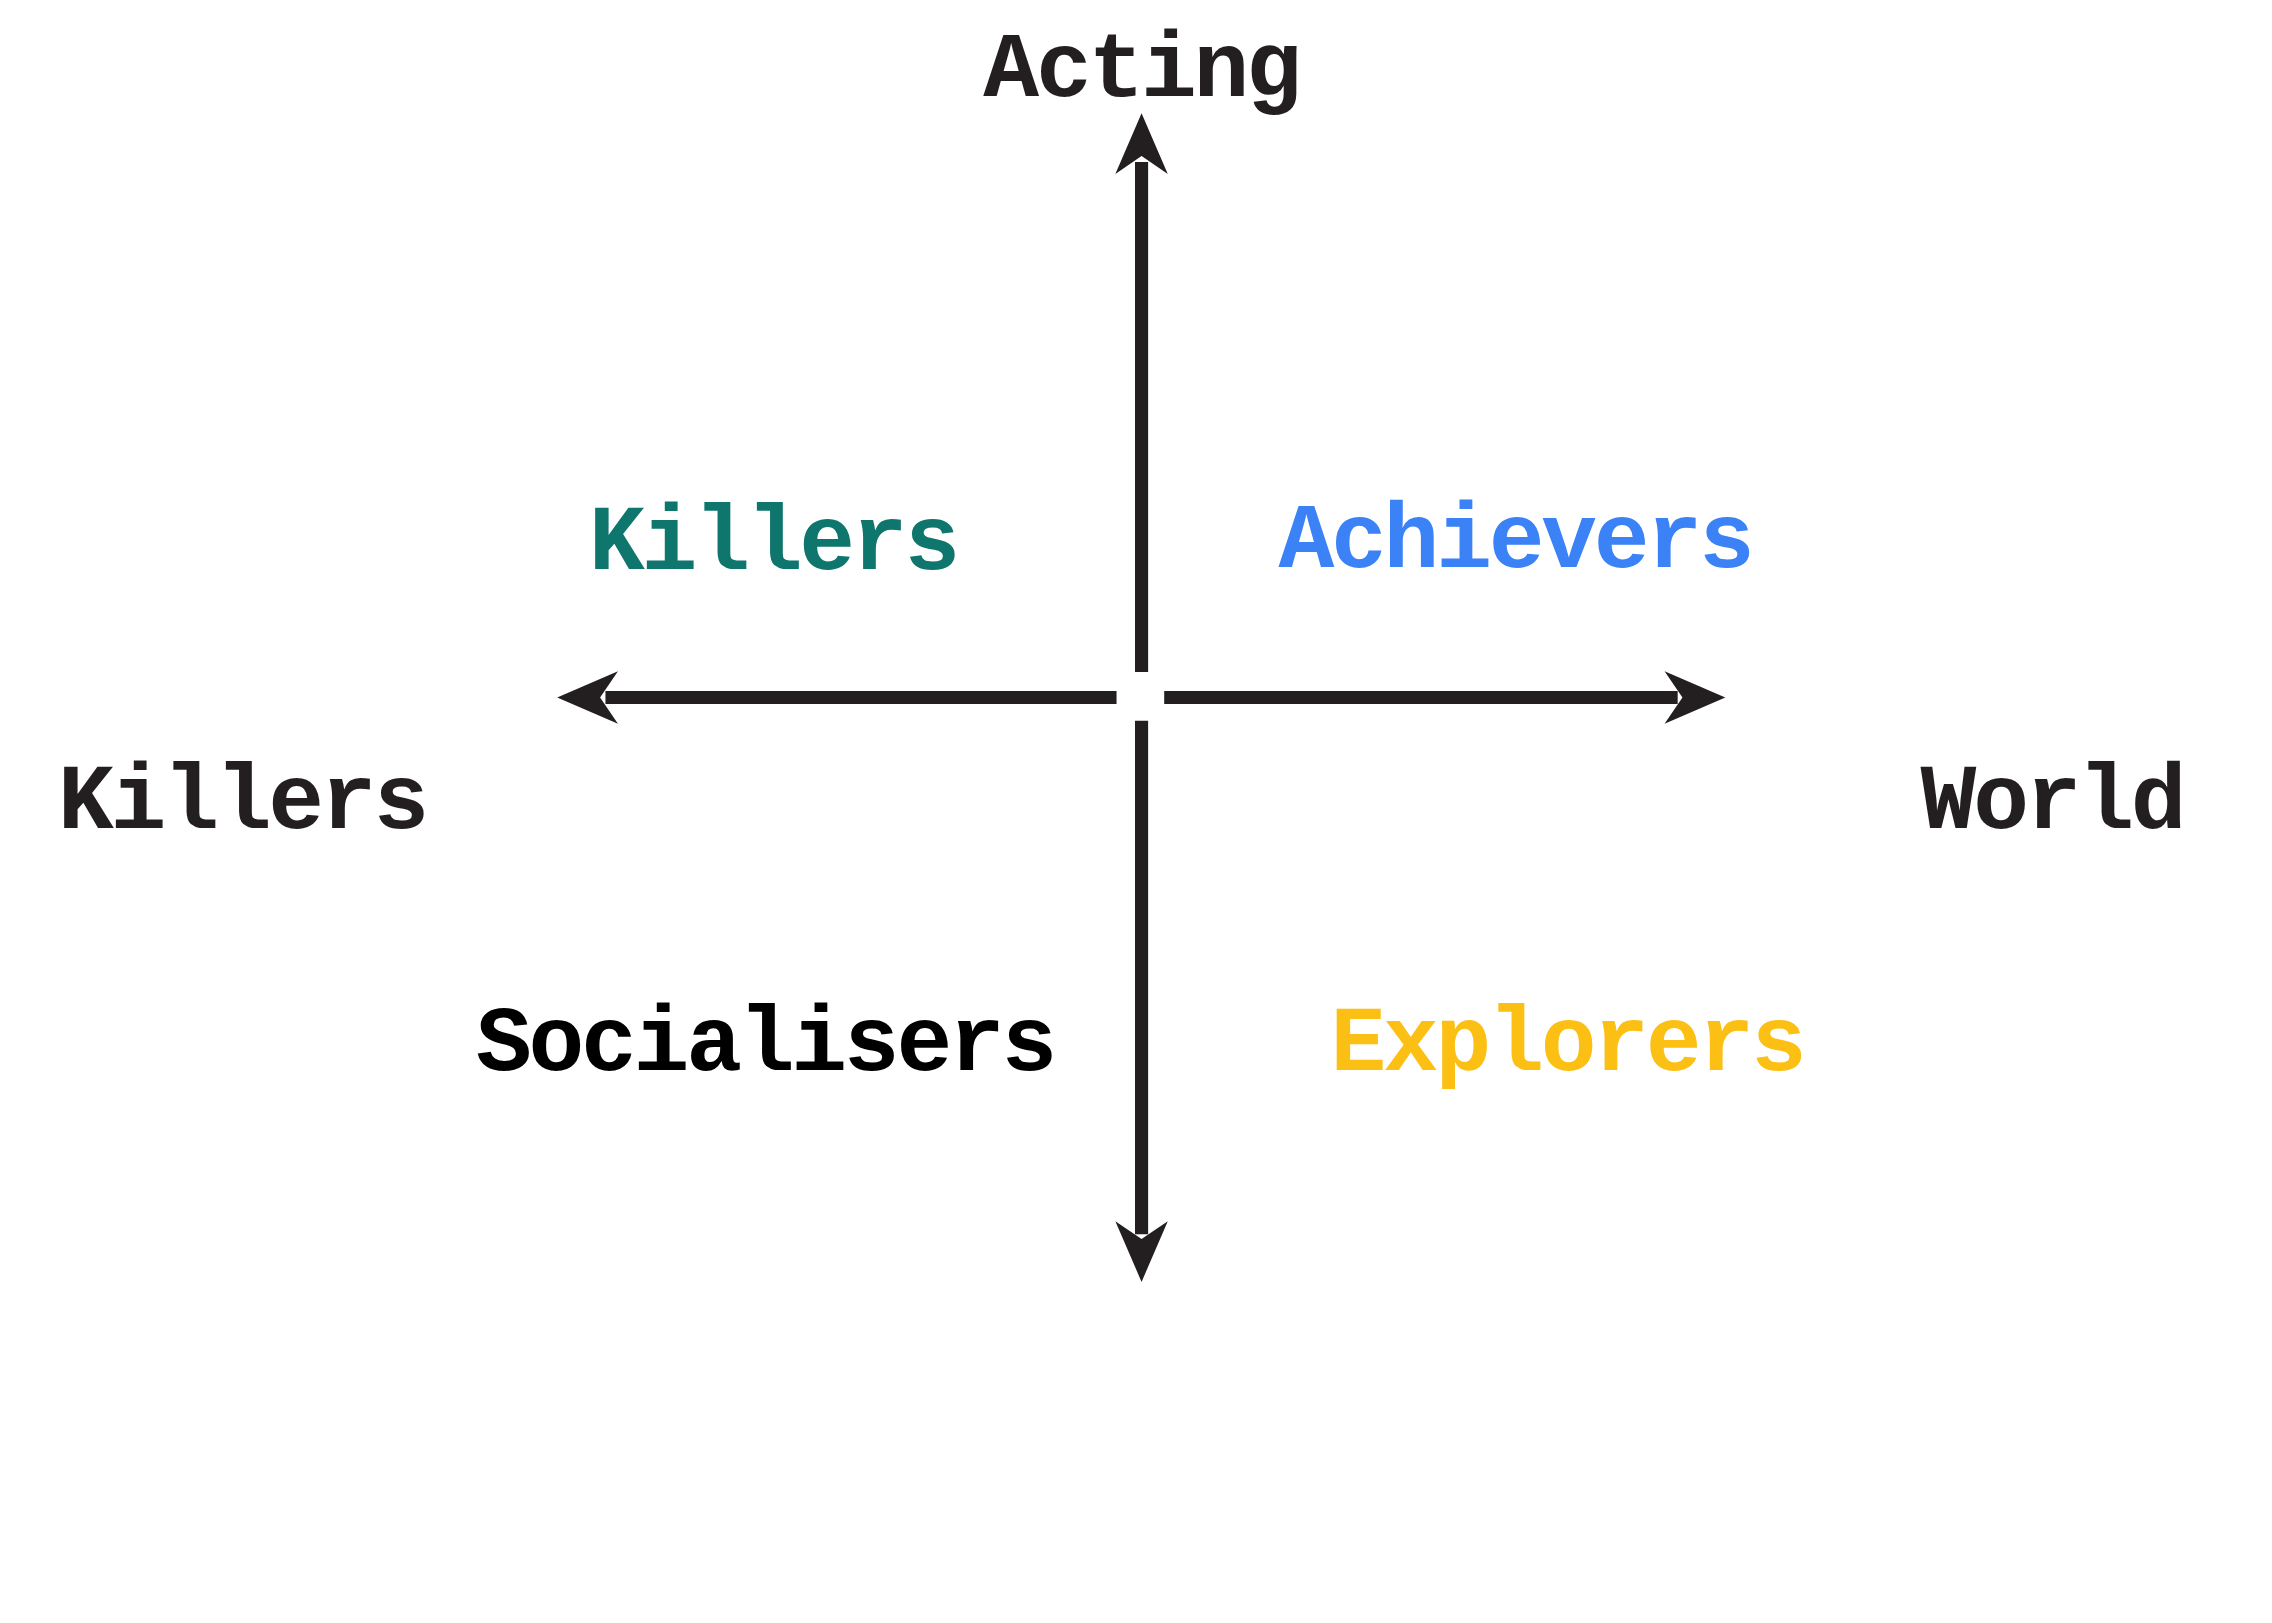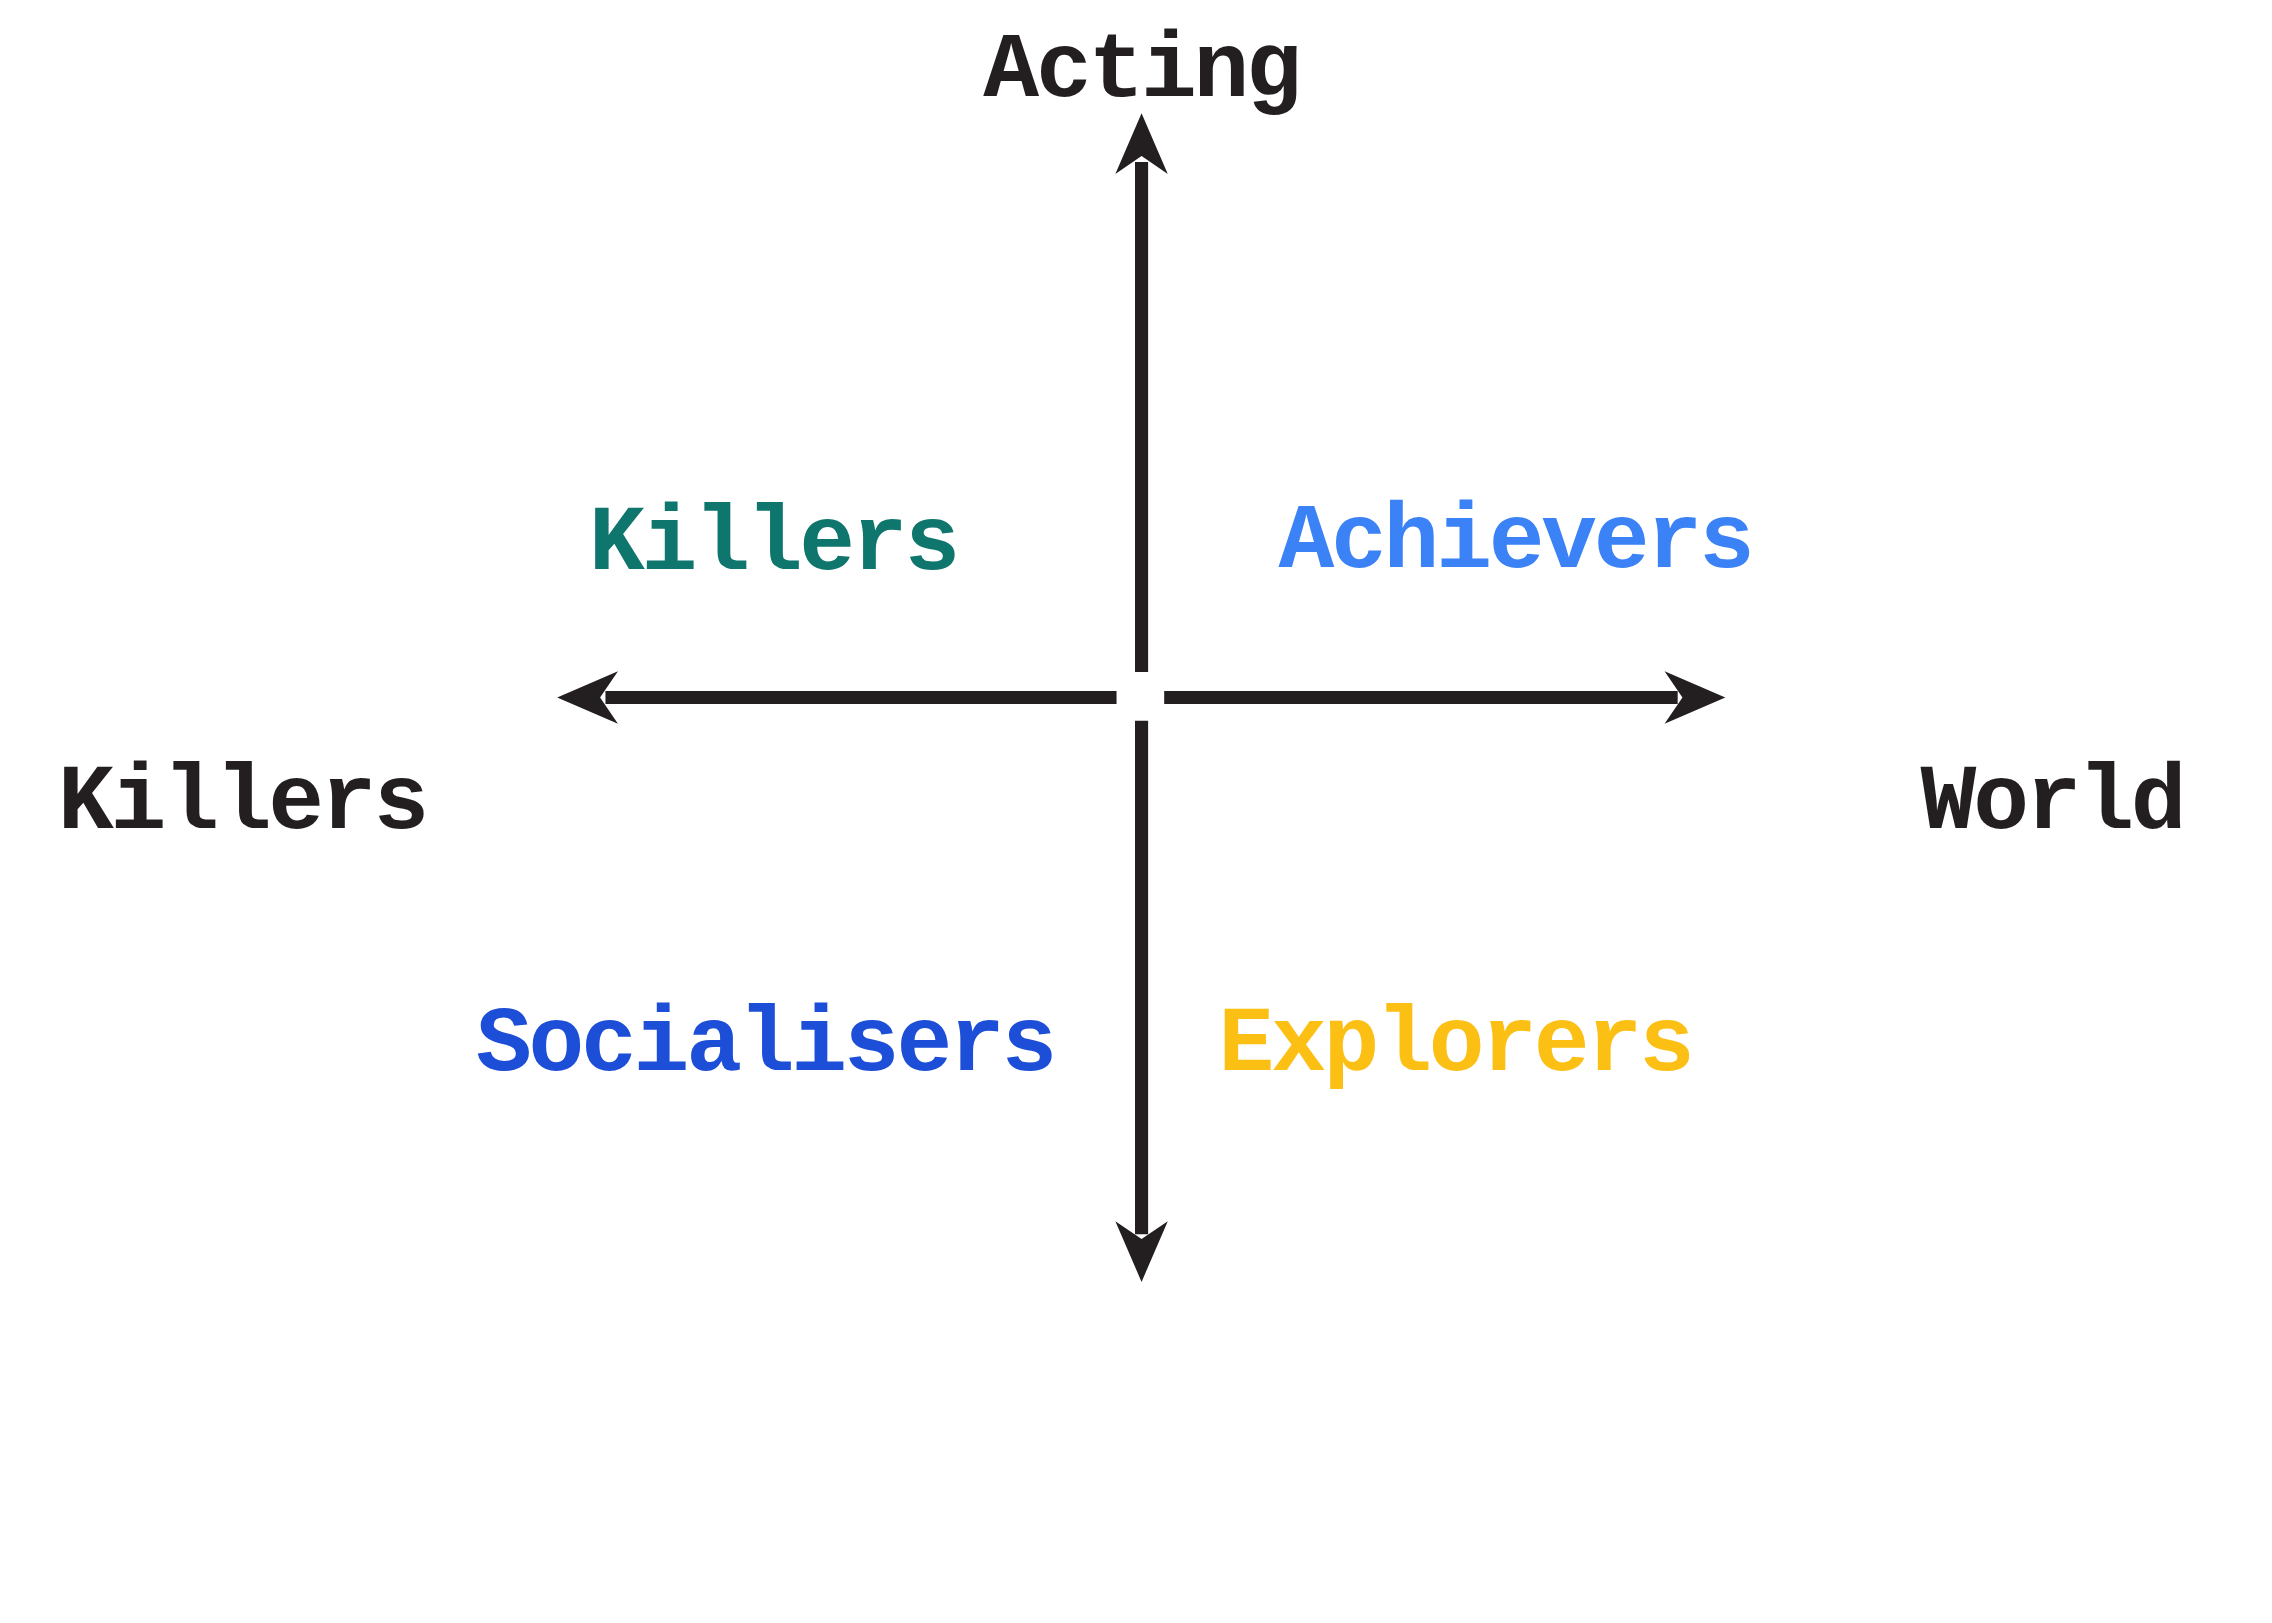--- a/index.html
+++ b/index.html
@@ -59,18 +59,18 @@
 
 
   <div class="label axis-label" style="left:242px; top:803px;">Killers</div>
 
   <div class="label axis-label" style="left:2052px; top:803px;">World</div>
 
   <div class="label" style="left: 773px; top: 544px; color: #0f766e;">Killers</div>
 
   <div class="label" style="left: 1515px; top: 542px; color: #3b82f6;">Achievers</div>
 
-  <div class="label" style="left: 765px; top: 1045px; color: #1d4ed8;">Socialisers</div>
+  <div class="label" style="left: 765px; top: 1045px; color: #000000;">Socialisers</div>
 
-  <div class="label" style="left: 1455px; top: 1045px; color: rgb(252, 191, 19);">Explorers</div>
+  <div class="label" style="left: 1567px; top: 1045px; color: rgb(252, 191, 19);">Explorers</div>
 
 </div>
 
 
 </body></html>

